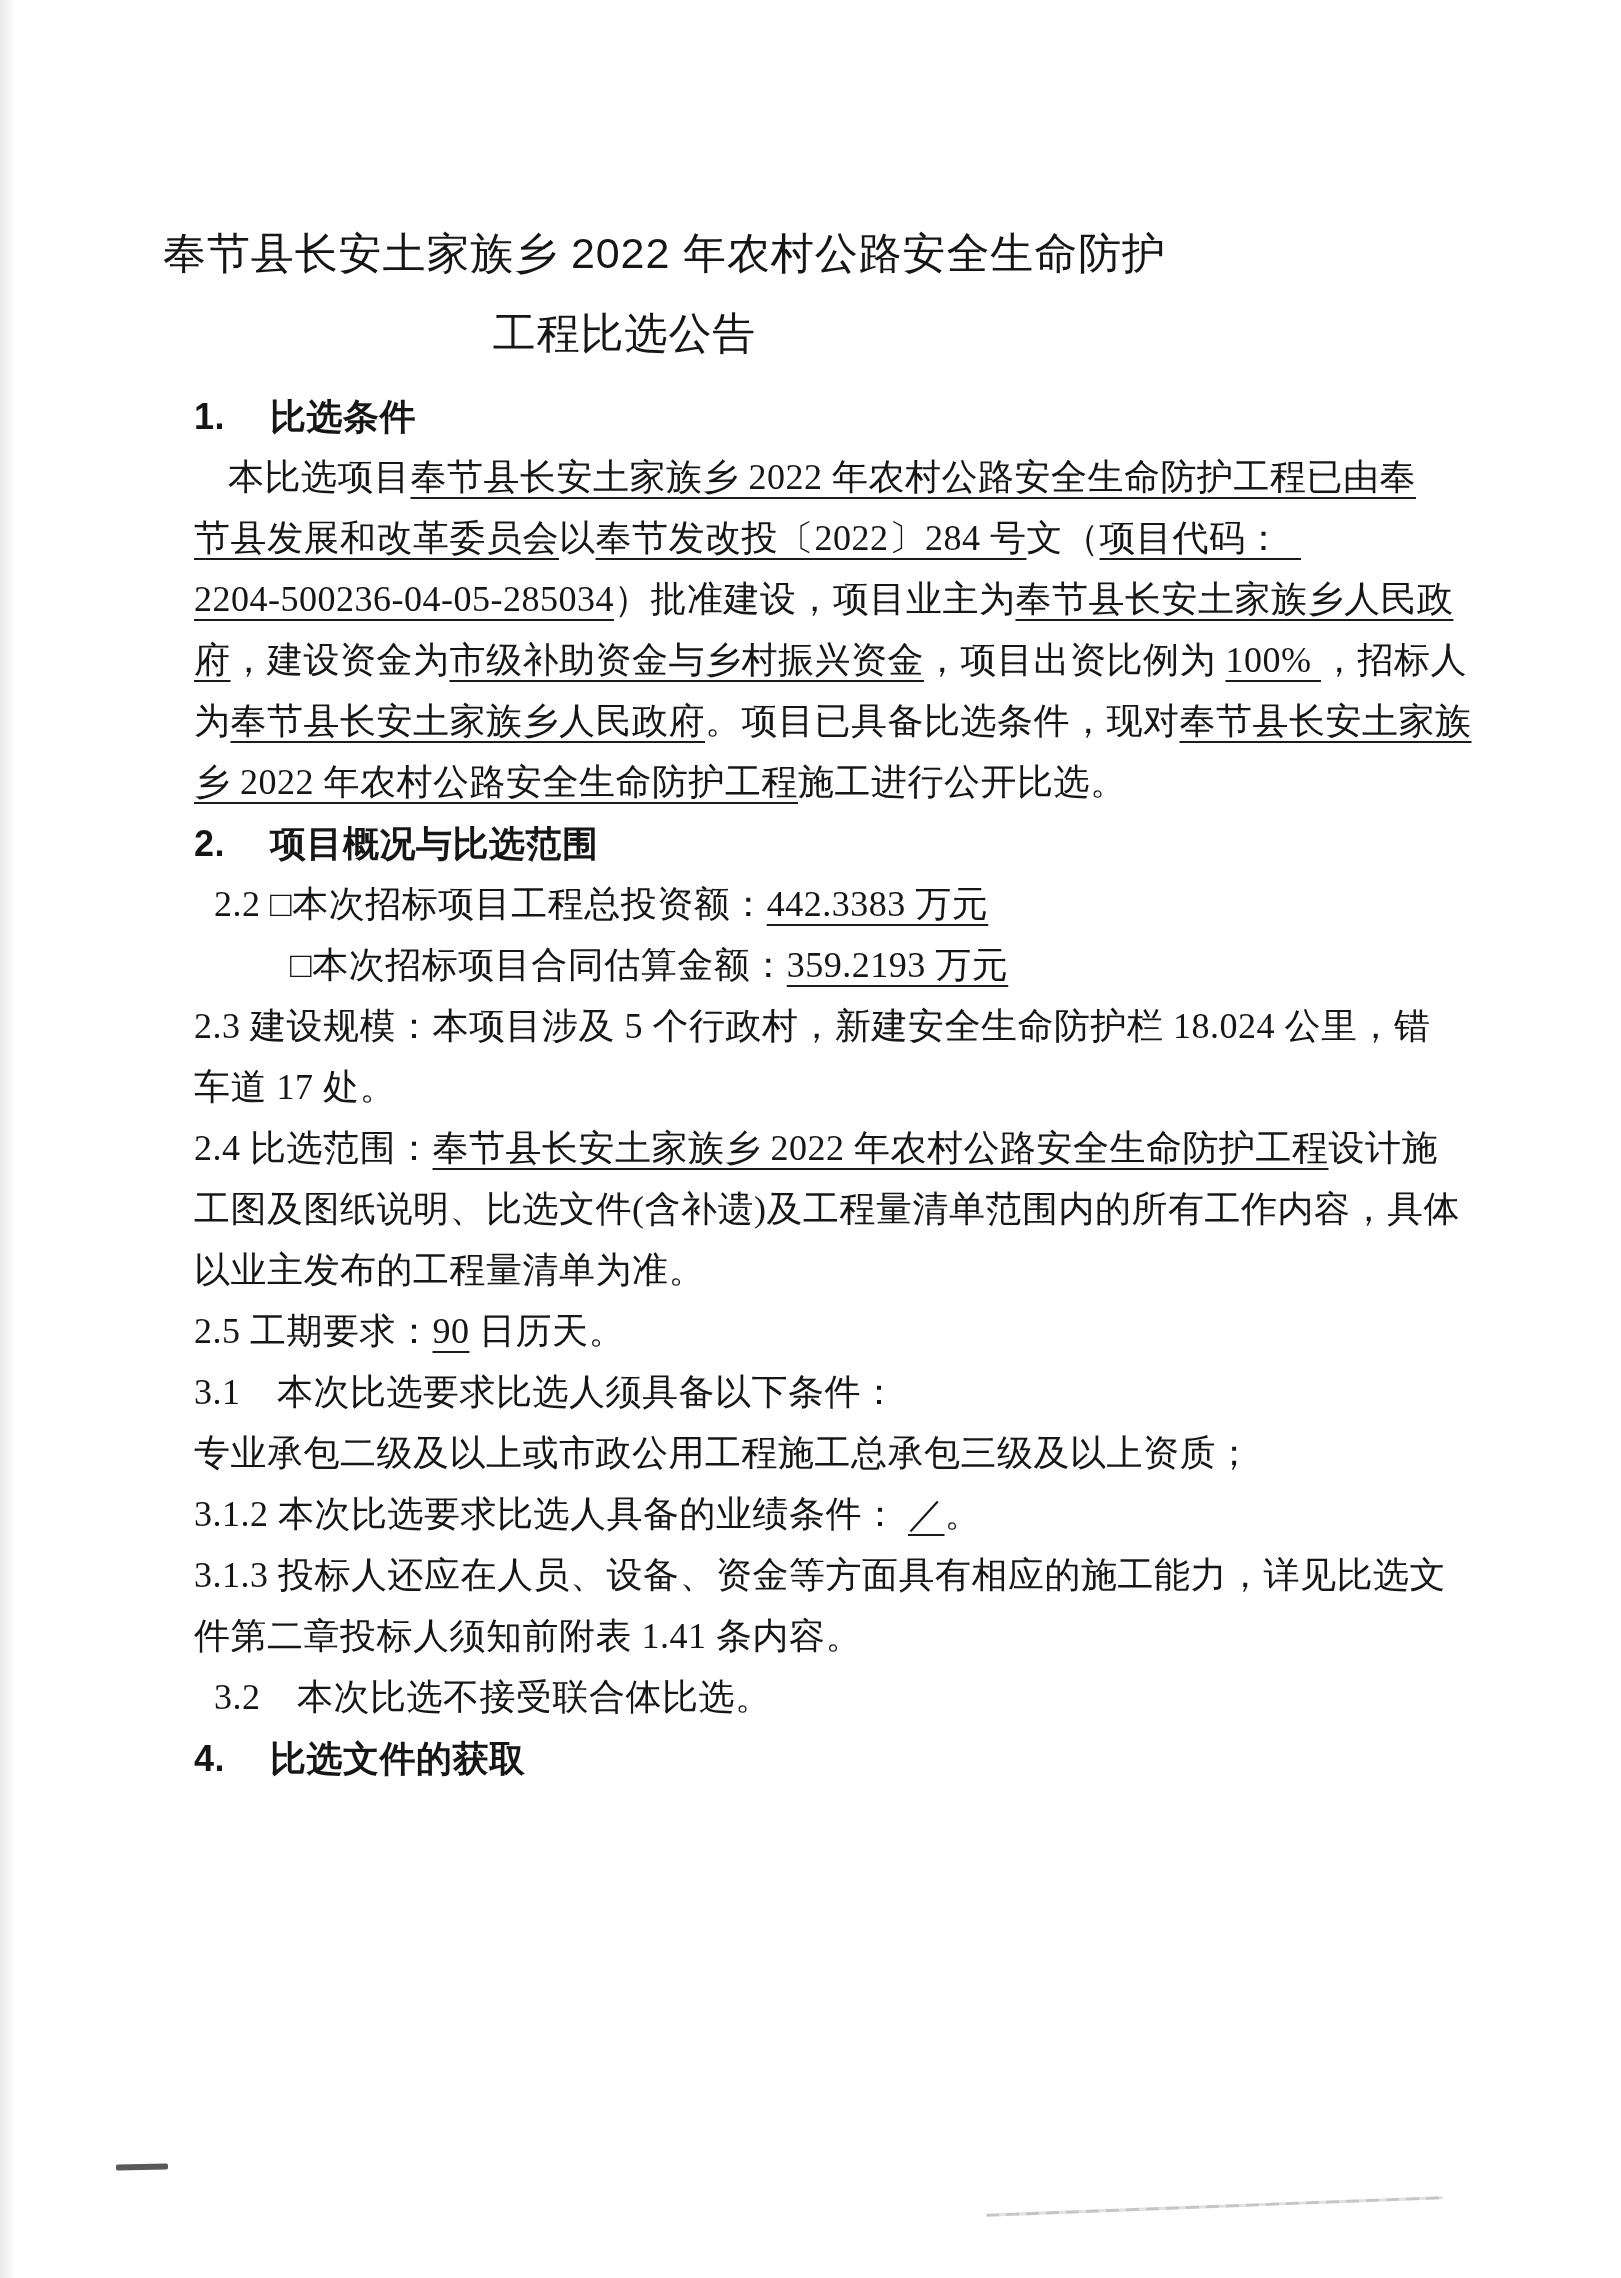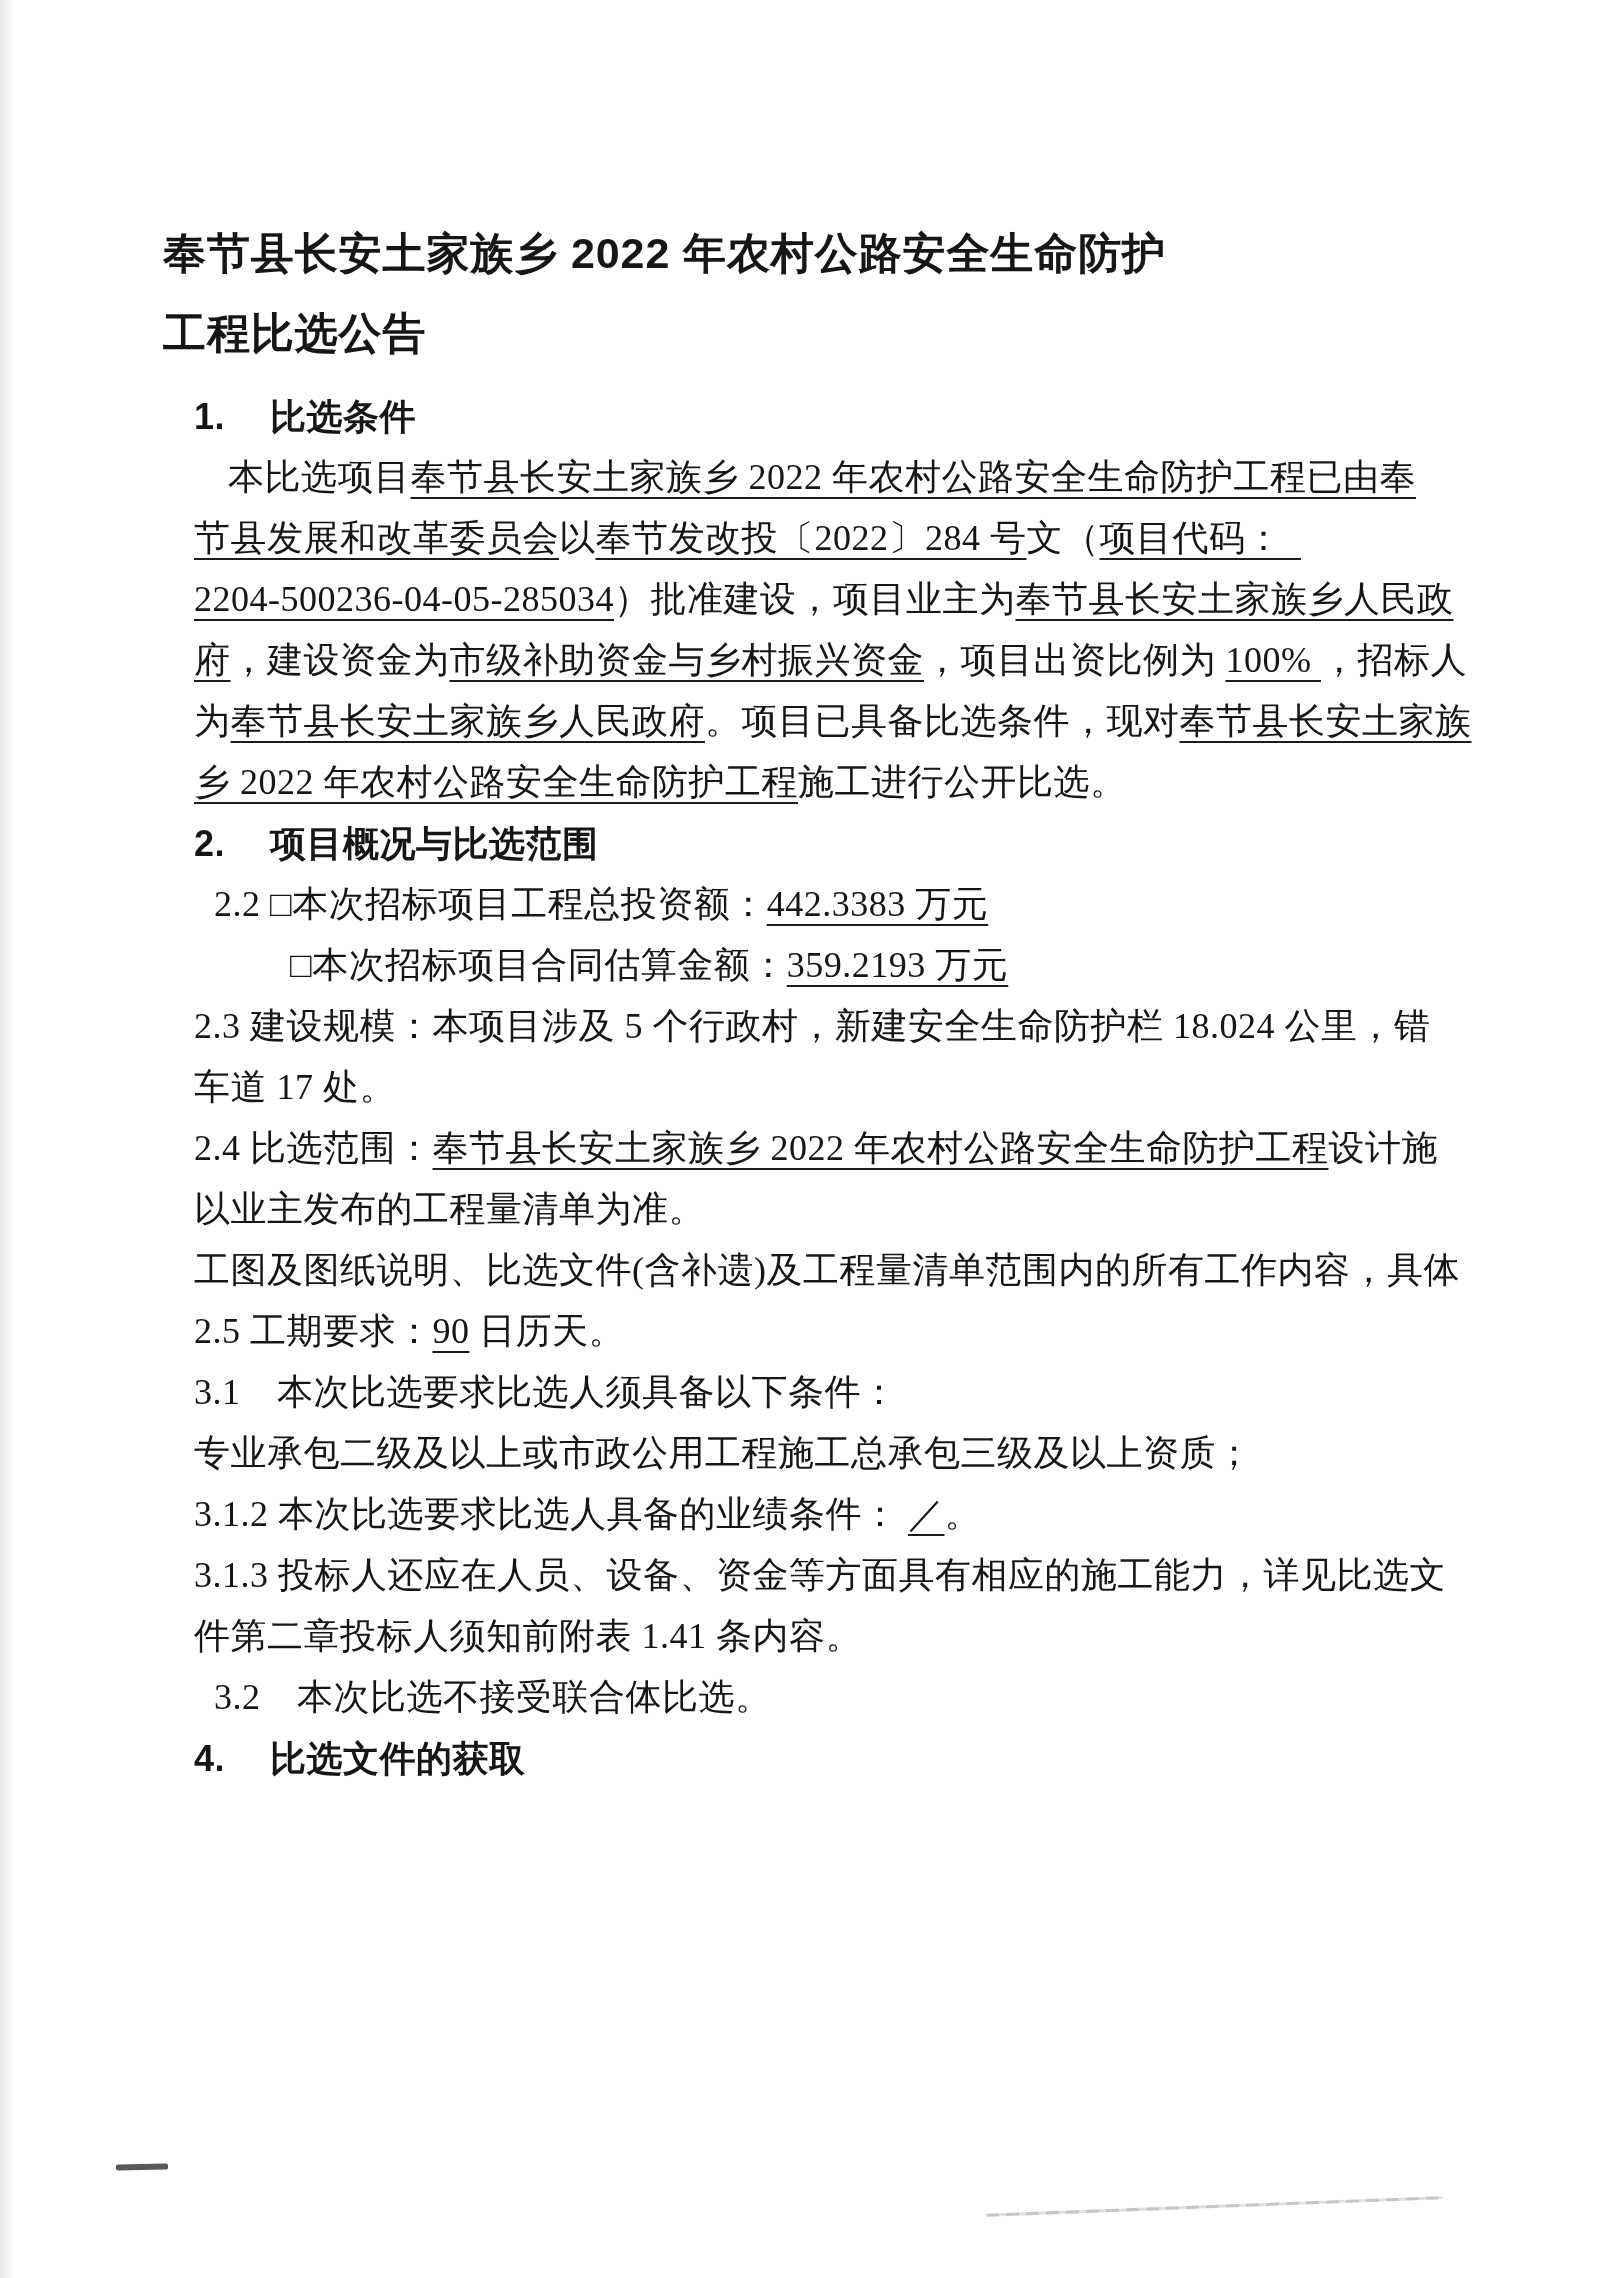--- a/index.html
+++ b/index.html
@@ -15,22 +15,23 @@
   .scan-edge-left {
     position: absolute; left: 0; top: 0;
     width: 16.3px; height: 2279px;
     background: linear-gradient(90deg, #e9e9e9 0%, #f6f6f6 55%, #ffffff 100%);
   }
   .title-block {
     position: relative;
     padding-top: 213px;
     margin-left: 163px;
     width: 923px;
+    text-align: center;
     font-family: "Liberation Sans", sans-serif;
-    font-weight: 700;
+    font-weight: 400;
     font-size: 43px;
     line-height: 80px;
     letter-spacing: 0.9px;
     white-space: nowrap;
   }
   .doc-body {
     margin-left: 194px;
     margin-right: 90px;
     margin-top: 12.7px;
     font-size: 36px;
@@ -85,22 +86,22 @@
     <div class="line"><span class="u">2204-500236-04-05-285034</span><span>）批准建设，项目业主为</span><span class="u">奉节县长安土家族乡人民政</span></div>
     <div class="line"><span class="u">府</span><span>，建设资金为</span><span class="u">市级补助资金与乡村振兴资金</span><span>，项目出资比例为 </span><span class="u">100%&nbsp;</span><span>，招标人</span></div>
     <div class="line"><span>为</span><span class="u">奉节县长安土家族乡人民政府</span><span>。项目已具备比选条件，现对</span><span class="u">奉节县长安土家族</span></div>
     <div class="line"><span class="u">乡 2022 年农村公路安全生命防护工程</span><span>施工进行公开比选。</span></div>
     <div class="line heading"><span class="hnum">2.</span><span>项目概况与比选范围</span></div>
     <div class="line sub"><span>2.2 □本次招标项目工程总投资额：</span><span class="u">442.3383 万元</span></div>
     <div class="line sub2"><span>□本次招标项目合同估算金额：</span><span class="u">359.2193 万元</span></div>
     <div class="line"><span>2.3 建设规模：本项目涉及 5 个行政村，新建安全生命防护栏 18.024 公里，错</span></div>
     <div class="line"><span>车道 17 处。</span></div>
     <div class="line"><span>2.4 比选范围：</span><span class="u">奉节县长安土家族乡 2022 年农村公路安全生命防护工程</span><span>设计施</span></div>
+    <div class="line"><span>工图及图纸说明、比选文件(含补遗)及工程量清单范围内的所有工作内容，具体</span></div>
     <div class="line"><span>以业主发布的工程量清单为准。</span></div>
-    <div class="line"><span>工图及图纸说明、比选文件(含补遗)及工程量清单范围内的所有工作内容，具体</span></div>
     <div class="line"><span>2.5 工期要求：</span><span class="u">90</span><span> 日历天。</span></div>
     <div class="line"><span>3.1　本次比选要求比选人须具备以下条件：</span></div>
     <div class="line"><span>专业承包二级及以上或市政公用工程施工总承包三级及以上资质；</span></div>
     <div class="line"><span>3.1.2 本次比选要求比选人具备的业绩条件：&nbsp;</span><span class="u">／</span><span>。</span></div>
     <div class="line"><span>3.1.3 投标人还应在人员、设备、资金等方面具有相应的施工能力，详见比选文</span></div>
     <div class="line"><span>件第二章投标人须知前附表 1.41 条内容。</span></div>
     <div class="line sub"><span>3.2　本次比选不接受联合体比选。</span></div>
     <div class="line heading"><span class="hnum">4.</span><span>比选文件的获取</span></div>
   </div>
 

